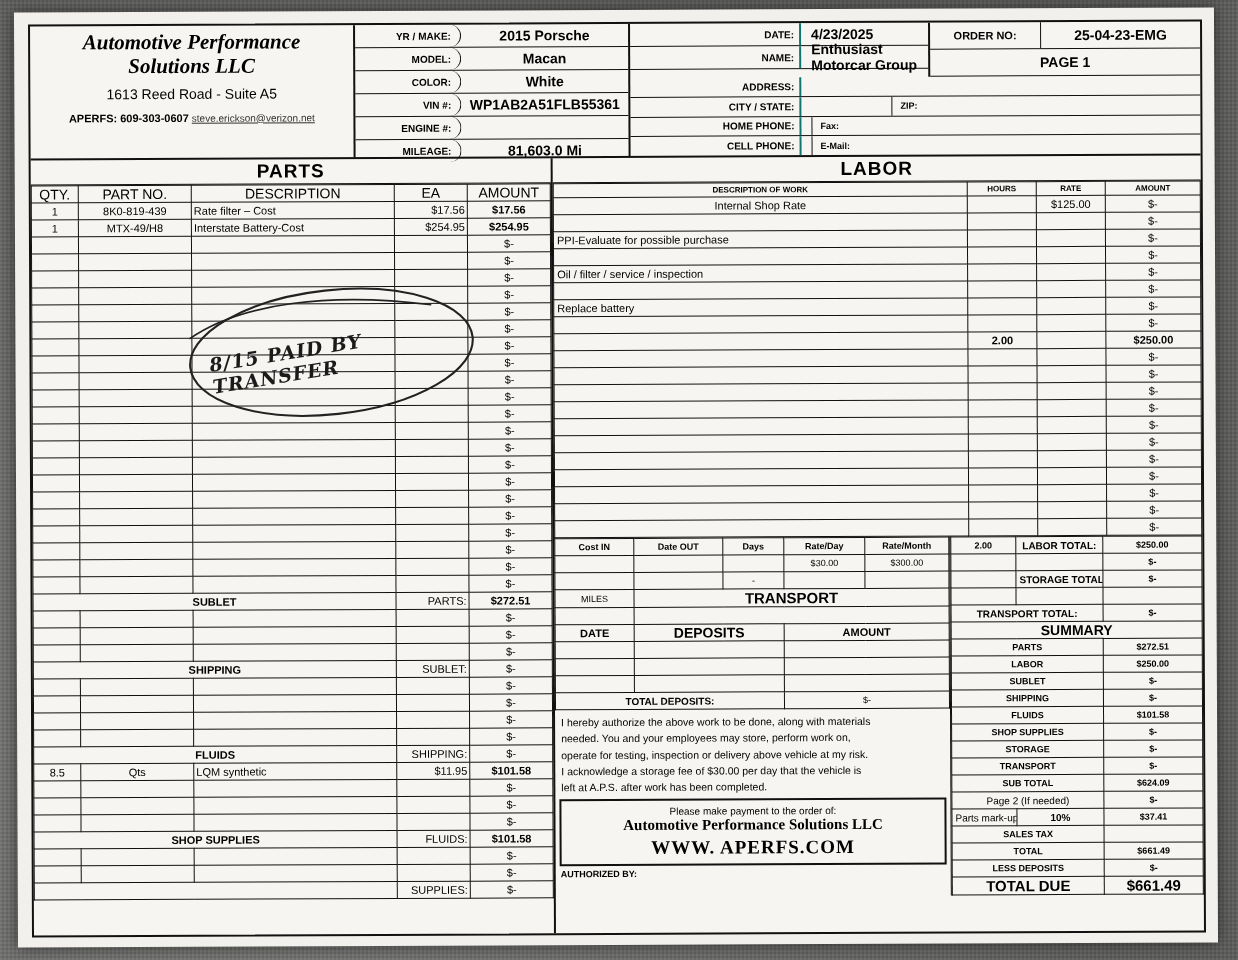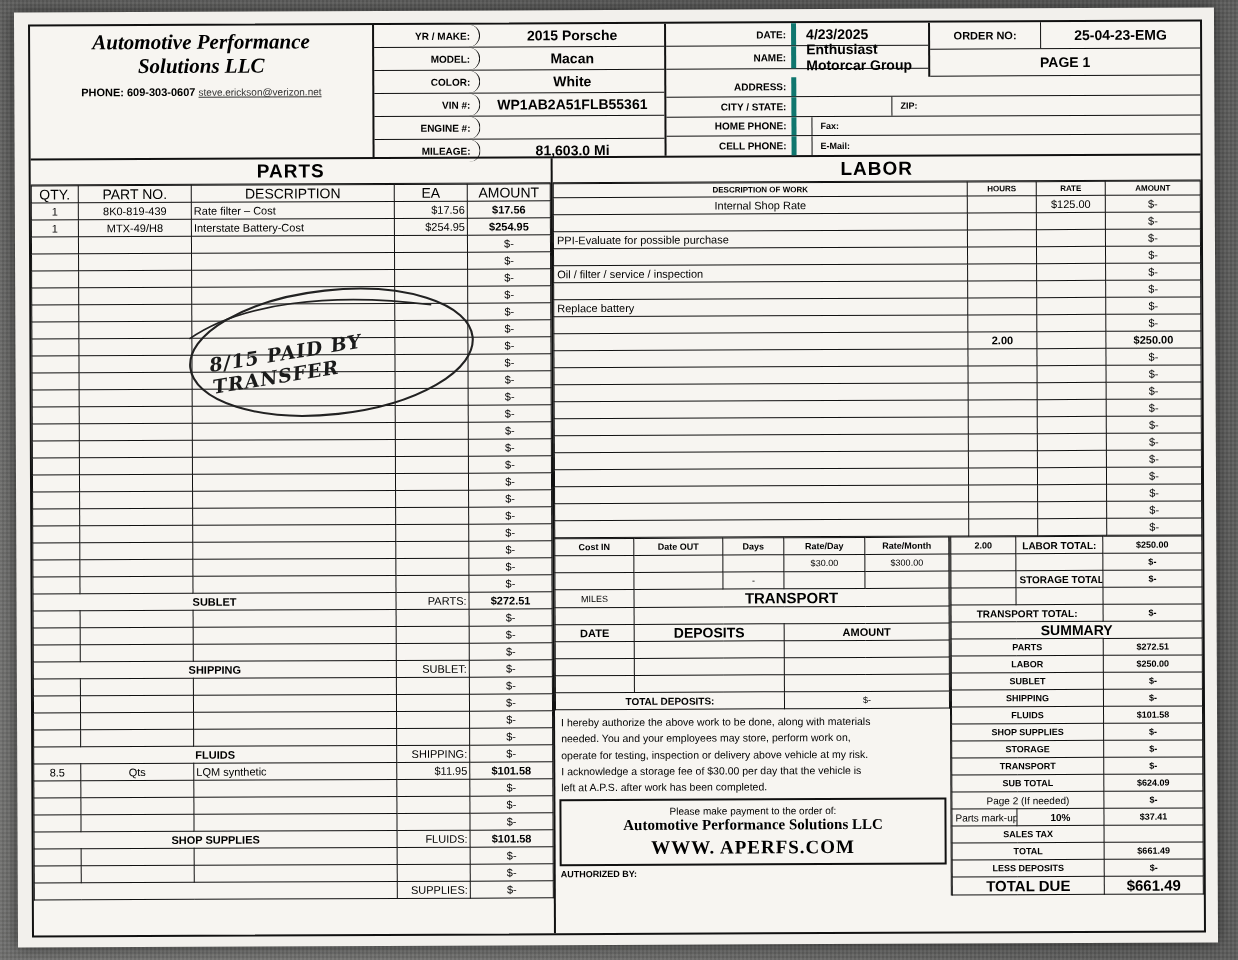--- a/index.html
+++ b/index.html
@@ -46,21 +46,21 @@
   .shopphone .mail{font-weight:normal;font-size:10px;color:#333;text-decoration:underline;text-align:right;}
 
   .hdr-mid{width:290px;border-right:2px solid #111;}
   .hdr-mid .row{display:flex;border-bottom:1px solid #111;height:22px;align-items:center;}
   .hdr-mid .row:last-child{border-bottom:none;}
   .hdr-mid .lab{width:96px;border-right:1px solid #111;font-size:10px;font-weight:bold;text-align:right;padding-right:9px;height:100%;display:flex;align-items:center;justify-content:flex-end;border-radius:11px;}
   .hdr-mid .val{flex:1;text-align:center;font-size:14px;font-weight:bold;}
 
   .hdr-right{flex:1;display:flex;flex-direction:column;}
   .hr-row{display:flex;border-bottom:1px solid #111;height:22px;align-items:center;}
-  .hr-lab{width:120px;border-right:5px solid #0f766e;font-size:10px;font-weight:bold;text-align:right;padding-right:5px;height:100%;display:flex;align-items:center;justify-content:flex-end;}
+  .hr-lab{width:120px;border-right:2px solid #0f766e;font-size:10px;font-weight:bold;text-align:right;padding-right:5px;height:100%;display:flex;align-items:center;justify-content:flex-end;padding-left:44px;}
   .hr-val{flex:1;font-size:14px;font-weight:bold;padding-left:10px;}
   .ordbox{width:270px;border-left:2px solid #111;display:flex;flex-direction:column;}
   .ord-top{display:flex;height:26px;border-bottom:1px solid #111;align-items:center;}
   .ord-lab{width:110px;font-size:11px;font-weight:bold;text-align:center;border-right:1px solid #111;height:100%;display:flex;align-items:center;justify-content:center;}
   .ord-val{flex:1;text-align:center;font-size:14px;font-weight:bold;}
   .page-lab{height:26px;display:flex;align-items:center;justify-content:center;font-size:14px;font-weight:bold;border-bottom:1px solid #111;}
   .hdr-right-top{display:flex;}
   .hdr-right-left{flex:1;}
 
   
@@ -126,23 +126,24 @@
 <div class="sheet">
 
   <div class="header">
 
     <div class="hdr-left">
       <div class="shopname">
         <div>Automotive Performance</div>
         <div>Solutions LLC</div>
       </div>
       <div class="shopaddr">
+        <div>1613 Reed Road - Suite A5</div>
       </div>
       <div class="shopphone">
-        <span>PHONE:</span>
+        <span>APERFS:</span>
         <span>609-303-0607</span>
         <span class="mail">steve.erickson@verizon.net</span>
       </div>
     </div>
 
     <div class="hdr-mid">
       <div class="row">
         <div class="lab">YR / MAKE:</div>
         <div class="val">2015 Porsche</div>
       </div>

